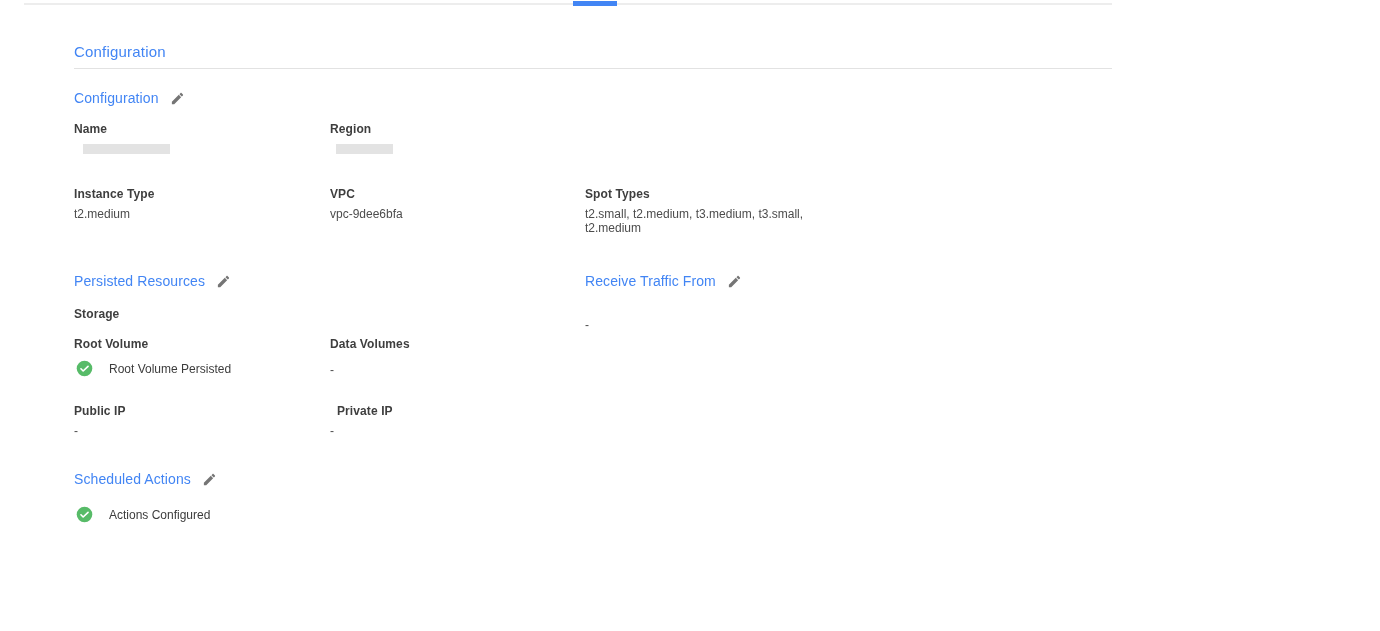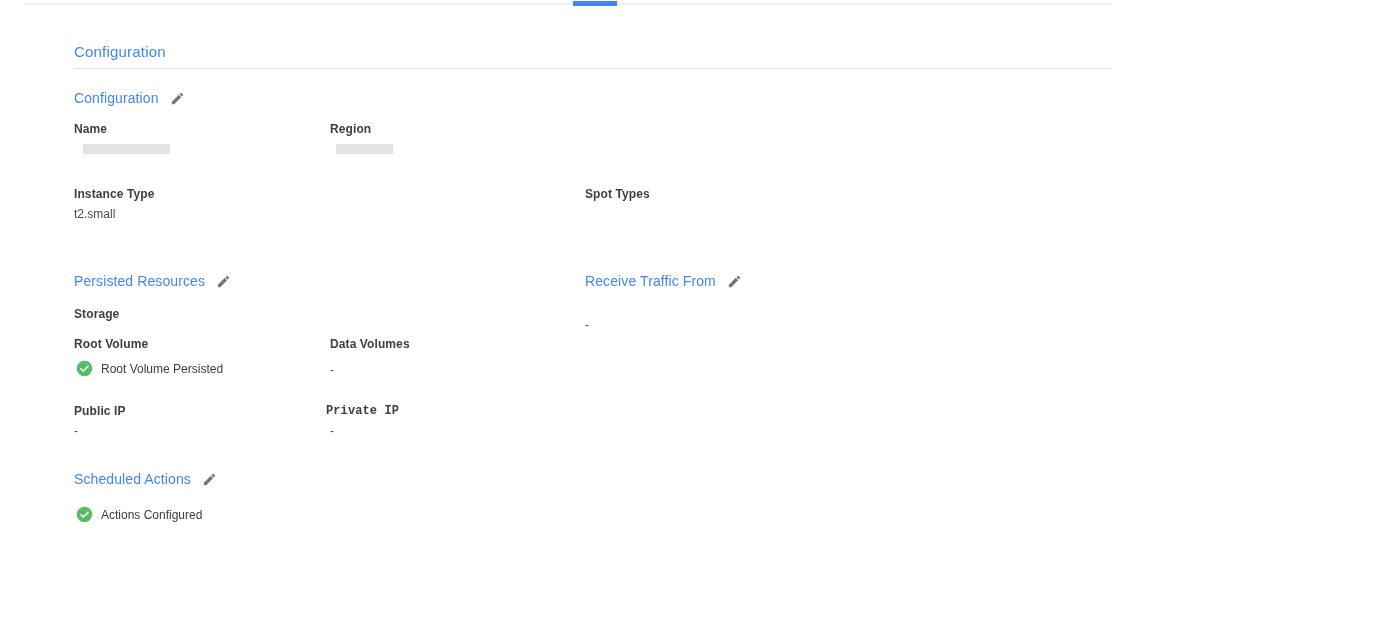--- a/index.html
+++ b/index.html
@@ -35,21 +35,21 @@
     font-size:14px; color:#4285f4; letter-spacing:0.1px;
   }
   .section-heading .pencil { display:inline-flex; cursor:pointer; }
 
   .fg { position:absolute; }
   .lbl { font-size:12px; font-weight:700; color:#3e3e3e; letter-spacing:0.1px; line-height:14px; }
   .val { font-size:12px; font-weight:400; color:#4c4c4c; margin-top:6px; line-height:14px; }
   .redaction { background:#e3e3e3; height:10px; margin-top:8px; }
 
   .status-row {
-    position:absolute; display:flex; align-items:center; gap:8px;
+    position:absolute; display:flex; align-items:center; gap:16px;
     font-size:12px; color:#3c3c3c;
   }
   .dash { position:absolute; font-size:12px; color:#4c4c4c; }
 </style>
 </head>
 <body>
 
 <div class="page">
 
   <div class="top-hairline"></div>
@@ -76,24 +76,29 @@
     <div class="lbl">Name</div>
     <div class="redaction" style="width:87px; margin-left:9px;"></div>
   </div>
   <div class="fg" style="left:330px; top:122px; width:240px;">
     <div class="lbl">Region</div>
     <div class="redaction" style="width:57px; margin-left:6px;"></div>
   </div>
 
   <div class="fg" style="left:74px; top:187px; width:240px;">
     <div class="lbl">Instance Type</div>
-    <div class="val">t2.small</div>
+    <div class="val">t2.medium</div>
+  </div>
+  <div class="fg" style="left:330px; top:187px; width:240px;">
+    <div class="lbl">VPC</div>
+    <div class="val">vpc-9dee6bfa</div>
   </div>
   <div class="fg" style="left:585px; top:187px; width:230px;">
     <div class="lbl">Spot Types</div>
+    <div class="val">t2.small, t2.medium, t3.medium, t3.small, t2.medium</div>
   </div>
 
   <div class="section-heading" style="left:74px; top:273px;align-items:flex-end;">
     <span>Persisted Resources</span>
     <span class="pencil">
       <svg viewBox="0 0 24 24" width="15" height="15">
           <path fill="#757575" d="M3 17.25V21h3.75L17.81 9.94l-3.75-3.75L3 17.25zM20.71 7.04c.39-.39.39-1.02 0-1.41l-2.34-2.34c-.39-.39-1.02-.39-1.41 0l-1.83 1.83 3.75 3.75 1.83-1.83z"></path>
         </svg>
     </span>
   </div>
@@ -118,21 +123,21 @@
       <svg viewBox="0 0 24 24" width="17" height="17">
           <circle cx="12" cy="12" r="11" fill="#57bb68"></circle>
           <path d="M7 12.4l3.1 3.1L17 9" fill="none" stroke="#ffffff" stroke-width="2.3" stroke-linecap="round" stroke-linejoin="round"></path>
         </svg>
     </span>
     <span>Root Volume Persisted</span>
   </div>
   <div class="dash" style="left:330px; top:363px;">-</div>
 
   <div class="lbl" style="position:absolute; left:74px; top:404px;">Public IP</div>
-  <div class="lbl" style="position:absolute; left:326px; top:404px;font-family:Liberation Mono, monospace;">Private IP</div>
+  <div class="lbl" style="position:absolute; left:337px; top:404px;">Private IP</div>
   <div class="dash" style="left:74px; top:424px;">-</div>
   <div class="dash" style="left:330px; top:424px;">-</div>
 
   <div class="section-heading" style="left:74px; top:471px;">
     <span>Scheduled Actions</span>
     <span class="pencil">
       <svg viewBox="0 0 24 24" width="15" height="15">
           <path fill="#757575" d="M3 17.25V21h3.75L17.81 9.94l-3.75-3.75L3 17.25zM20.71 7.04c.39-.39.39-1.02 0-1.41l-2.34-2.34c-.39-.39-1.02-.39-1.41 0l-1.83 1.83 3.75 3.75 1.83-1.83z"></path>
         </svg>
     </span>

